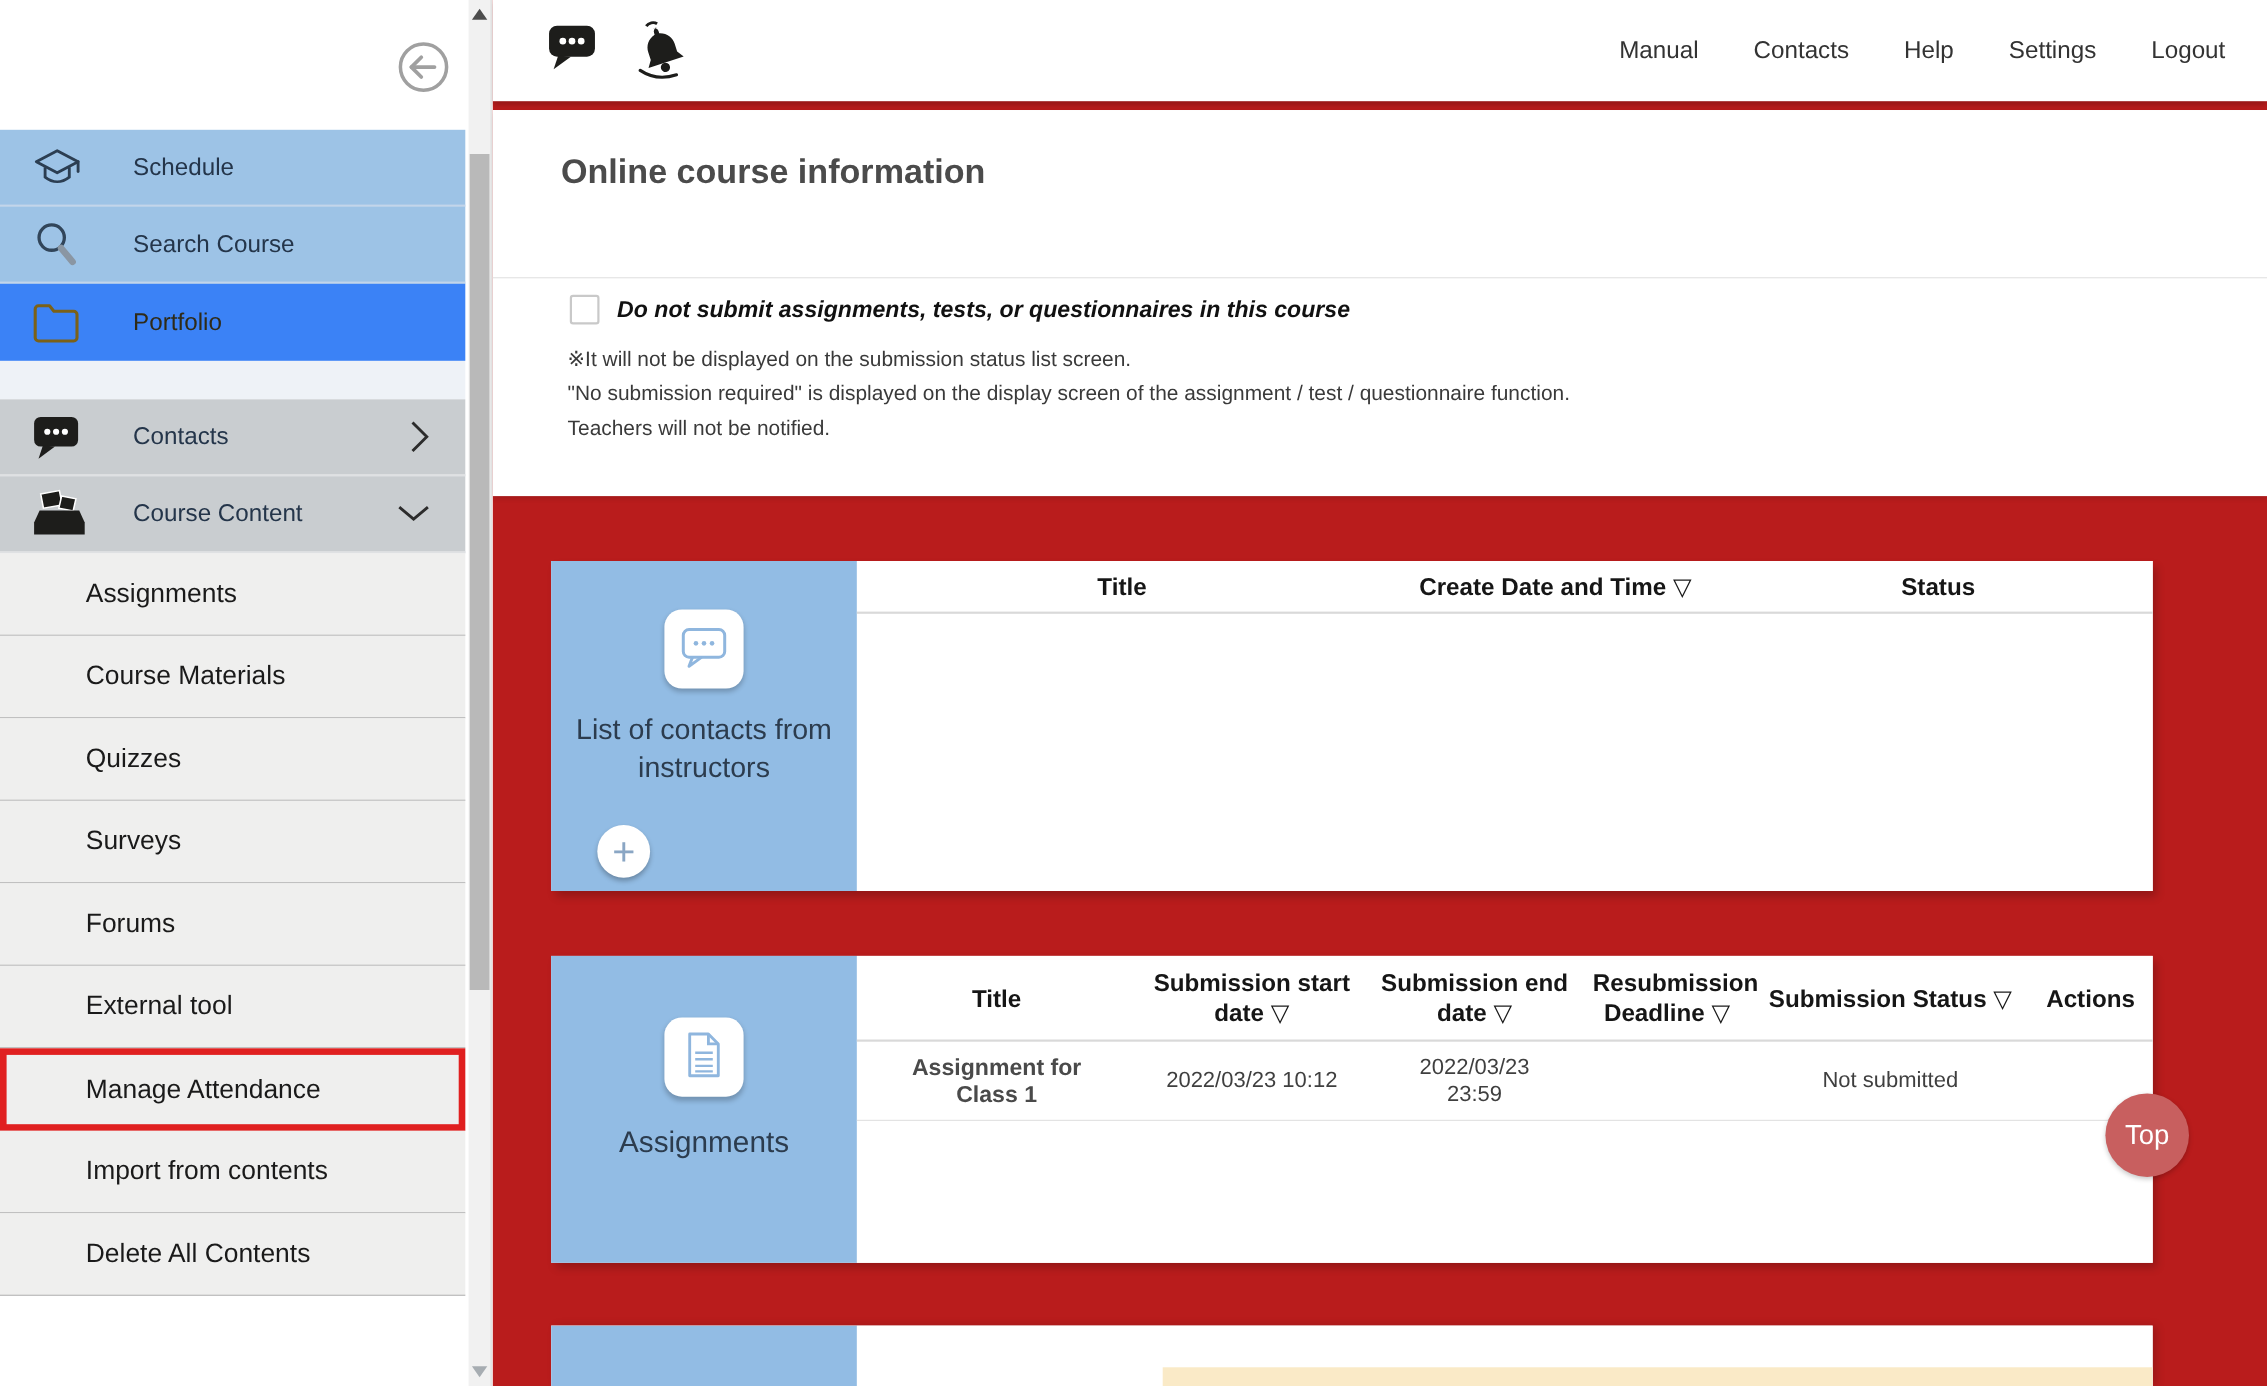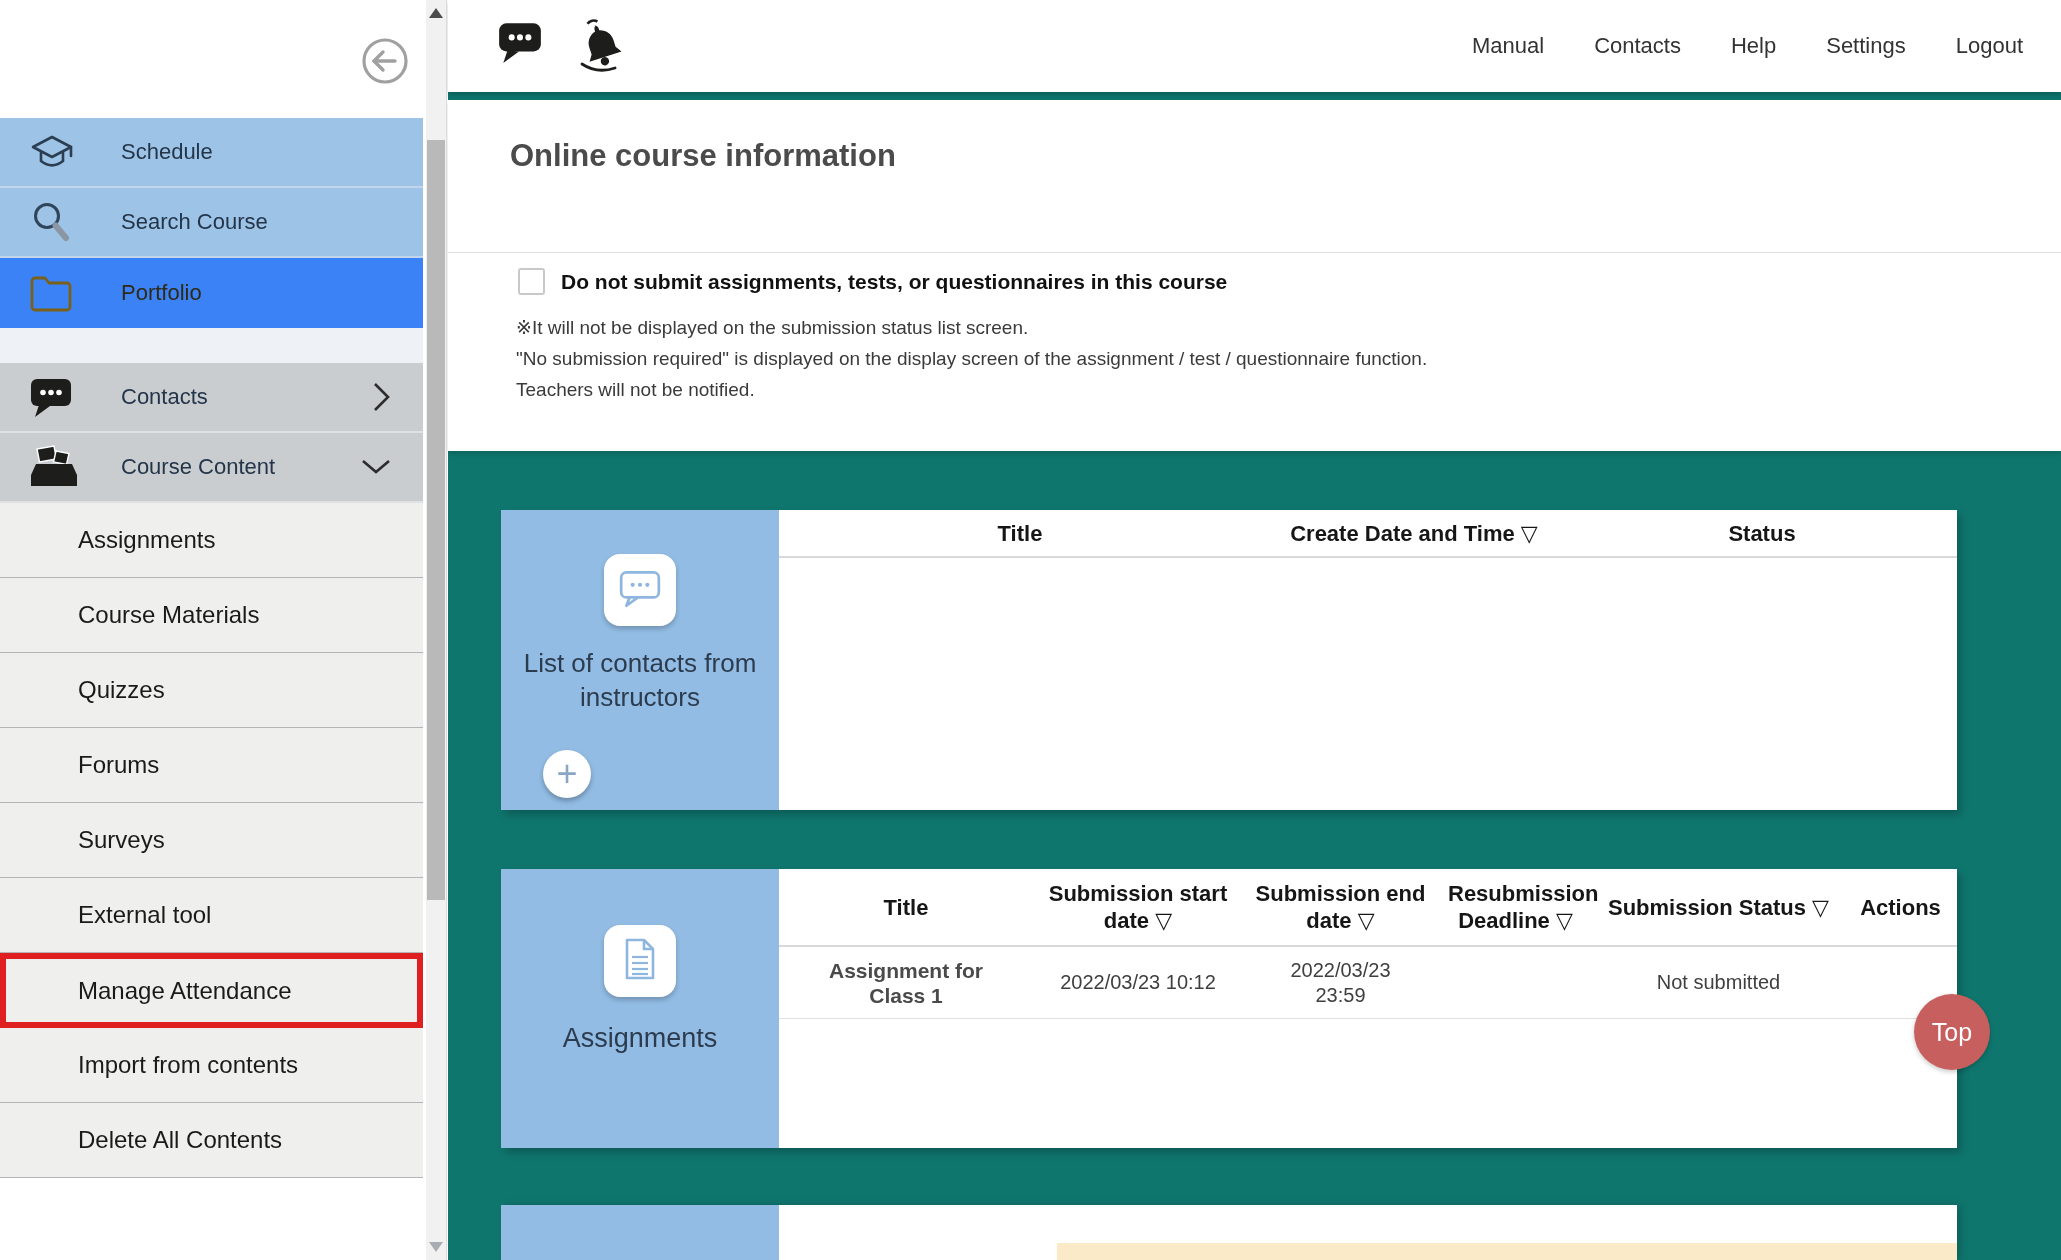--- a/index.html
+++ b/index.html
@@ -27,31 +27,31 @@
   .mi-footer { background:#c6cbcd; height:75px; }
   .mi-footer .lbl { left:122px; font-size:29px; color:#2c3844; }
 
   
   .vscroll { position:absolute; left:426px; top:0; width:21px; height:1260px; background:#f1f1f1; border-right:1px solid #dcdcdc; z-index:9; }
   .vs-up { position:absolute; top:8px; left:3px; width:0; height:0; border-left:7px solid transparent; border-right:7px solid transparent; border-bottom:10px solid #4c4c4c; cursor:pointer; }
   .vs-thumb { position:absolute; top:140px; left:1px; width:18px; height:760px; background:#b9b9b9; cursor:grab; }
   .vs-down { position:absolute; bottom:8px; left:3px; width:0; height:0; border-left:7px solid transparent; border-right:7px solid transparent; border-top:10px solid #a7adb2; cursor:pointer; }
 
   
-  .main { position:absolute; left:448px; top:0; right:0; height:1260px; background:#0f766e; }
+  .main { position:absolute; left:448px; top:0; right:0; height:1260px; background:#b91c1c; }
   .topbar { position:absolute; left:0; top:0; right:0; height:92px; background:#fff; box-shadow:0 3px 5px rgba(0,0,0,.20); z-index:6; }
   .tb-icons { position:absolute; left:48px; top:16px; display:flex; gap:28px; align-items:flex-start; }
   .tb-icons .icbtn { background:transparent; border:none; cursor:pointer; padding:0; }
   .tb-links { position:absolute; right:38px; top:0; height:92px; display:flex; align-items:center; gap:50px; }
   .tb-links span { font-size:22px; color:#333; cursor:pointer; }
 
   .heading-panel { position:absolute; left:0; top:100px; right:0; height:351px; background:#fff; box-shadow:0 3px 5px rgba(0,0,0,.14); z-index:4; }
   .page-title { position:absolute; left:62px; top:38px; font-size:31px; font-weight:bold; color:#4b4b4b; }
   .hp-divider { position:absolute; left:0; right:0; top:152px; height:1px; background:#e2e2e2; }
-  .cb-row { position:absolute; left:70px; top:168px; display:flex; align-items:center; }
+  .cb-row { position:absolute; left:70px; top:168px; display:flex; align-items:center;font-style:italic; }
   .checkbox { width:27px; height:27px; background:#fff; border:2px solid #c9c9c9; border-radius:3px; cursor:pointer; }
   .cb-label { margin-left:16px; font-size:21px; font-weight:bold; color:#111; }
   .notes { position:absolute; left:68px; top:212px; font-size:19px; color:#3a3a3a; line-height:31px; }
 
   
   .card { position:absolute; left:53px; width:1456px; background:#fff; box-shadow:4px 5px 8px rgba(0,0,0,.22); }
   .card-contacts { top:510px; height:300px; }
   .card-assignments { top:869px; height:279px; }
   .card-partial { top:1205px; height:55px; overflow:hidden; box-shadow:4px 0 8px rgba(0,0,0,.18); }
   .blue-panel { position:absolute; left:0; top:0; width:278px; height:100%; background:#92bce4; }
@@ -167,24 +167,24 @@
       <div class="mi mi-sub">
         <span class="lbl">Assignments</span>
       </div>
       <div class="mi mi-sub">
         <span class="lbl">Course Materials</span>
       </div>
       <div class="mi mi-sub">
         <span class="lbl">Quizzes</span>
       </div>
       <div class="mi mi-sub">
+        <span class="lbl">Surveys</span>
+      </div>
+      <div class="mi mi-sub">
         <span class="lbl">Forums</span>
-      </div>
-      <div class="mi mi-sub">
-        <span class="lbl">Surveys</span>
       </div>
       <div class="mi mi-sub">
         <span class="lbl">External tool</span>
       </div>
       <div class="mi mi-sub mi-sub-highlight">
         <span class="lbl">Manage Attendance</span>
       </div>
       <div class="mi mi-sub">
         <span class="lbl">Import from contents</span>
       </div>

